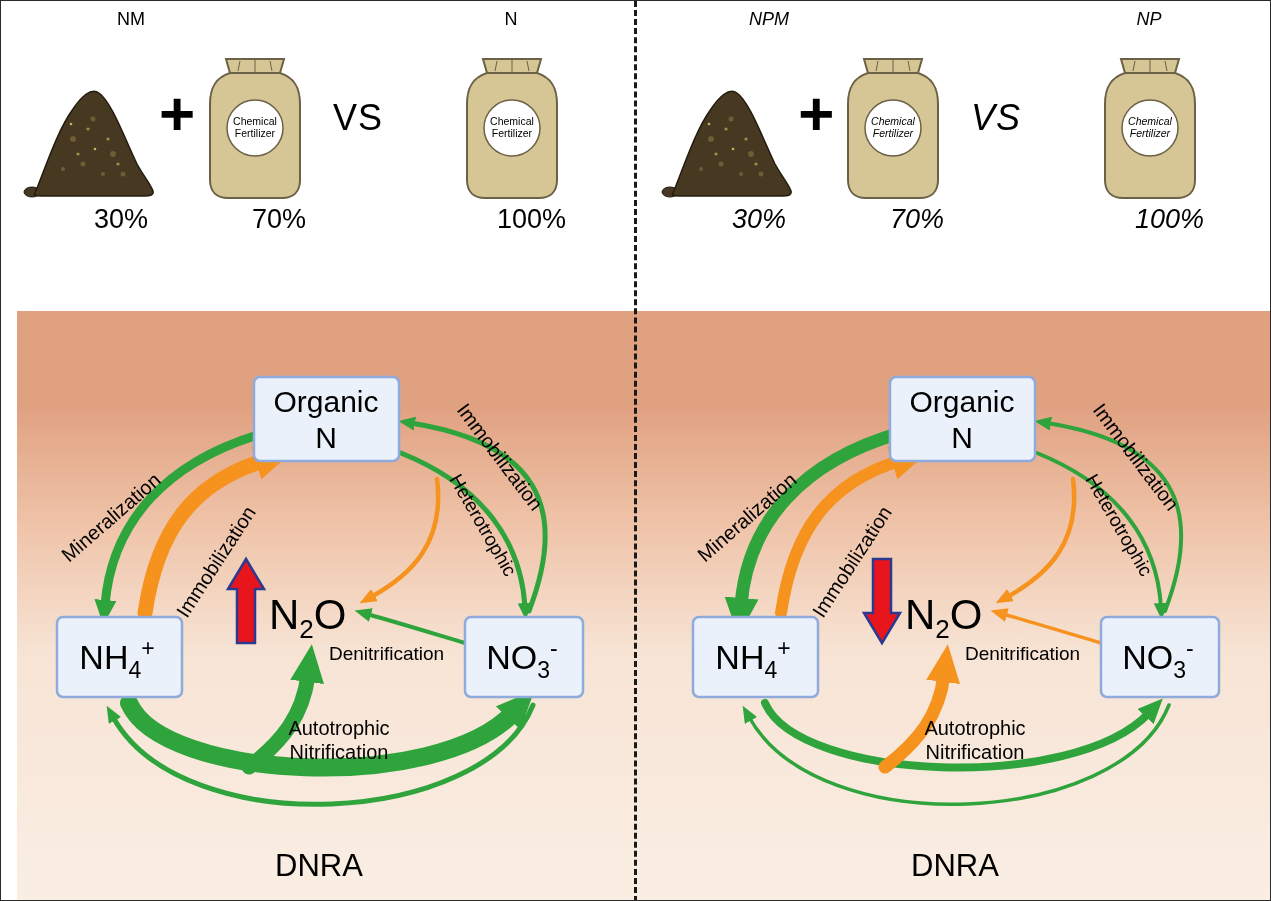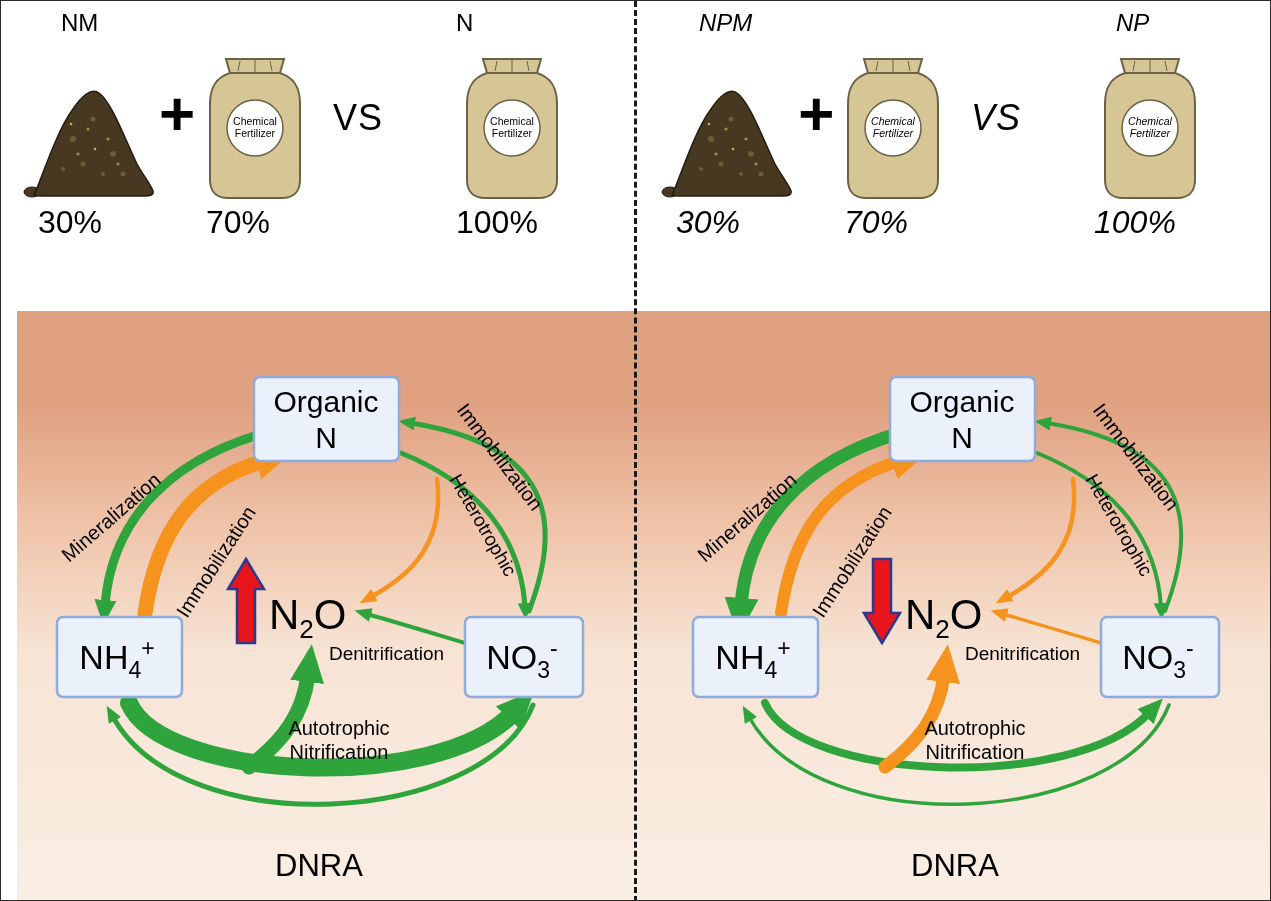--- a/index.html
+++ b/index.html
@@ -10,22 +10,22 @@
   }
   .top-section{position:absolute;left:0;top:0;width:1271px;height:310px;background:#ffffff;}
   .bottom-section{
     position:absolute;left:16px;top:310px;width:1271px;height:591px;
     background:linear-gradient(180deg,#E0A181 0%,#E0A181 16%,#EFC3A8 36%,#F7E4D5 58%,#FAEEE3 100%);
   }
   .divider{position:absolute;left:633px;top:0;height:901px;width:0;border-left:3px dashed #1a1a1a;z-index:6;}
   .panel{position:absolute;top:0;width:633px;height:310px;}
   .panel.right{left:638px;font-style:italic;}
   .abs{position:absolute;}
-  .toplabel{font-size:24px;}
-  .pct{font-size:32px;text-align:left;}
+  .toplabel{font-size:18px;text-align:center;}
+  .pct{font-size:27px;text-align:right;}
   .plus{font-size:62px;font-weight:bold;line-height:1;}
   .vs{font-size:36px;font-weight:500;letter-spacing:1px;}
   .cycle{position:absolute;top:0;}
   .cycle text{font-family:"Liberation Sans","DejaVu Sans",sans-serif;fill:#000;}
   .ar{fill:none;stroke-linecap:round;}
   .g{stroke:#2FA43C;}
   .o{stroke:#F6921E;}
   .nbox{fill:#EBF1FA;stroke:#8FAADC;stroke-width:2.5;}
   .boxlabel{font-size:30px;}
   .boxlabel-lg{font-size:34px;}
@@ -113,21 +113,21 @@
         <text class="bagtext" x="51" y="81" text-anchor="middle">Fertilizer</text>
       </svg>
 
       <span class="abs pct" style="left:37px;top:203px;width:110px;">30%</span>
       <span class="abs pct" style="left:205px;top:203px;width:100px;">70%</span>
       <span class="abs pct" style="left:455px;top:203px;width:110px;">100%</span>
     </div>
 
     <div class="panel right">
       <span class="abs toplabel" style="left:60px;top:8px;width:140px;">NPM</span>
-      <span class="abs toplabel" style="left:477px;top:8px;width:110px;">NP</span>
+      <span class="abs toplabel" style="left:455px;top:8px;width:110px;">NP</span>
 
       <svg class="abs" style="left:22px;top:68px;" width="140" height="130" viewBox="0 0 140 130">
         <ellipse cx="9" cy="123" rx="8" ry="5" fill="#473821" stroke="#241c0e"></ellipse>
         <path d="M12,124 C22,100 34,62 50,40 C58,28 68,18 76,24 C88,32 102,70 114,95 C120,106 128,116 130,122 C131,126 127,127 122,127 L18,127 C12,127 10,126 12,124 Z" fill="#473821" stroke="#241c0e" stroke-width="1.5"></path>
         <circle cx="50" cy="70" r="3" fill="#6e5c36"></circle>
           <circle cx="70" cy="50" r="2.5" fill="#6e5c36"></circle>
         <circle cx="90" cy="85" r="3" fill="#6e5c36"></circle>
           <circle cx="60" cy="95" r="2.5" fill="#6e5c36"></circle>
         <circle cx="80" cy="105" r="2" fill="#6e5c36"></circle>
           <circle cx="100" cy="105" r="2.5" fill="#6e5c36"></circle>

